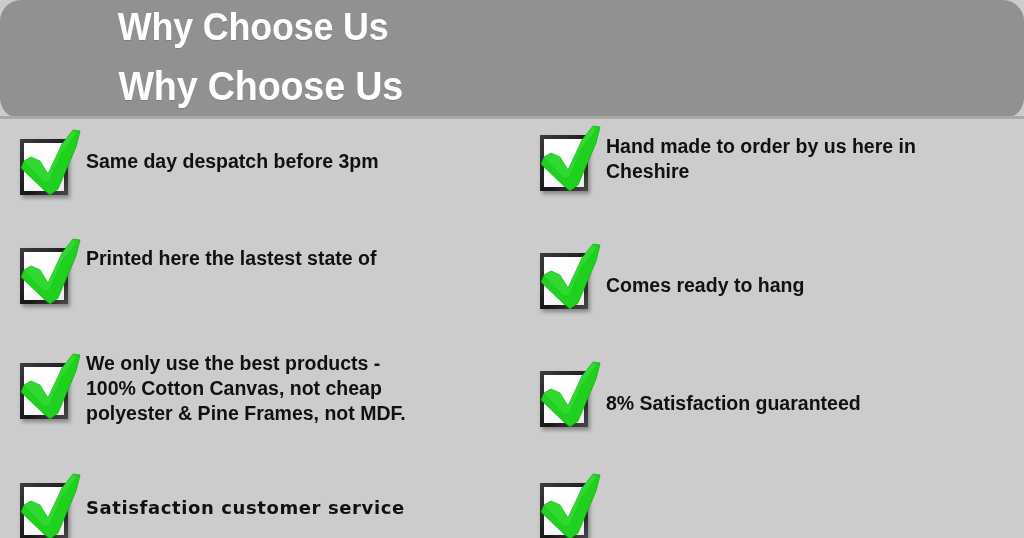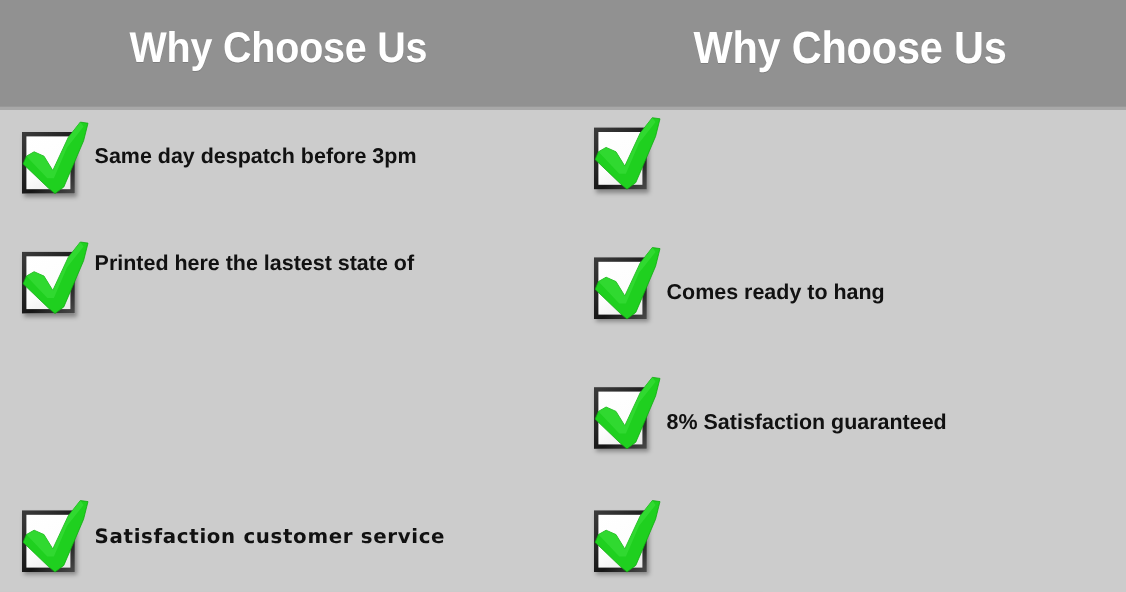--- a/index.html
+++ b/index.html
@@ -20,25 +20,26 @@
     height: 538px;
     background: #cccccc;
     display: flex;
     flex-direction: column;
   }
 
   
   .header-band {
     position: relative;
     width: 1024px;
-    height: 100px;
+    height: 119px;
     background: #919191;
     display: flex;
-    flex-direction: row;
+    flex-direction: column;
     flex: none;
+    border-radius: 21px;
   }
   .header-band::after {
     content: "";
     position: absolute;
     left: 0;
     right: 0;
     bottom: 0;
     height: 3px;
     background: #a8a8a8;
   }
@@ -186,20 +187,36 @@
           <svg class="check-mark" viewBox="0 0 68 76">
             <path d="M3 41 L6 34 L13 30 L22 34 L30 47 L44 17 L55 3 L62 4 L58 20 L40 62 L32 68 L26 63 Z" fill="#1fd01f" stroke="#0faa0f" stroke-width="0.7"></path>
             <path d="M6 34 L13 30 L22 34 L30 47 L44 17 L55 3 L58 7 L43 26 L31 54 L25 54 Z" fill="#3ee03e" opacity="0.55"></path>
           </svg>
         </div>
         <div class="feature-text" style="padding-top:10px;">
           <span class="line">Printed here the lastest state of</span>
         </div>
       </div>
 
+      <div class="feature" style="left:18px; top:232px;">
+        <div class="check-wrap">
+          <div class="check-box">
+            <div class="check-box-inner"></div>
+          </div>
+          <svg class="check-mark" viewBox="0 0 68 76">
+            <path d="M3 41 L6 34 L13 30 L22 34 L30 47 L44 17 L55 3 L62 4 L58 20 L40 62 L32 68 L26 63 Z" fill="#1fd01f" stroke="#0faa0f" stroke-width="0.7"></path>
+            <path d="M6 34 L13 30 L22 34 L30 47 L44 17 L55 3 L58 7 L43 26 L31 54 L25 54 Z" fill="#3ee03e" opacity="0.55"></path>
+          </svg>
+        </div>
+        <div class="feature-text" style="padding-top:0px;">
+          <span class="line">We only use the best products -</span>
+          <span class="line">100% Cotton Canvas, not cheap</span>
+          <span class="line">polyester &amp; Pine Frames, not MDF.</span>
+        </div>
+      </div>
 
       <div class="feature" style="left:18px; top:352px;">
         <div class="check-wrap">
           <div class="check-box">
             <div class="check-box-inner"></div>
           </div>
           <svg class="check-mark" viewBox="0 0 68 76">
             <path d="M3 41 L6 34 L13 30 L22 34 L30 47 L44 17 L55 3 L62 4 L58 20 L40 62 L32 68 L26 63 Z" fill="#1fd01f" stroke="#0faa0f" stroke-width="0.7"></path>
             <path d="M6 34 L13 30 L22 34 L30 47 L44 17 L55 3 L58 7 L43 26 L31 54 L25 54 Z" fill="#3ee03e" opacity="0.55"></path>
           </svg>
@@ -216,20 +233,24 @@
       <div class="feature" style="left:26px; top:4px;">
         <div class="check-wrap">
           <div class="check-box">
             <div class="check-box-inner"></div>
           </div>
           <svg class="check-mark" viewBox="0 0 68 76">
             <path d="M3 41 L6 34 L13 30 L22 34 L30 47 L44 17 L55 3 L62 4 L58 20 L40 62 L32 68 L26 63 Z" fill="#1fd01f" stroke="#0faa0f" stroke-width="0.7"></path>
             <path d="M6 34 L13 30 L22 34 L30 47 L44 17 L55 3 L58 7 L43 26 L31 54 L25 54 Z" fill="#3ee03e" opacity="0.55"></path>
           </svg>
         </div>
+        <div class="feature-text" style="padding-top:11px;">
+          <span class="line">Hand made to order by us here in</span>
+          <span class="line">Cheshire</span>
+        </div>
       </div>
 
       <div class="feature" style="left:26px; top:122px;justify-content:space-between;">
         <div class="check-wrap">
           <div class="check-box">
             <div class="check-box-inner"></div>
           </div>
           <svg class="check-mark" viewBox="0 0 68 76">
             <path d="M3 41 L6 34 L13 30 L22 34 L30 47 L44 17 L55 3 L62 4 L58 20 L40 62 L32 68 L26 63 Z" fill="#1fd01f" stroke="#0faa0f" stroke-width="0.7"></path>
             <path d="M6 34 L13 30 L22 34 L30 47 L44 17 L55 3 L58 7 L43 26 L31 54 L25 54 Z" fill="#3ee03e" opacity="0.55"></path>

